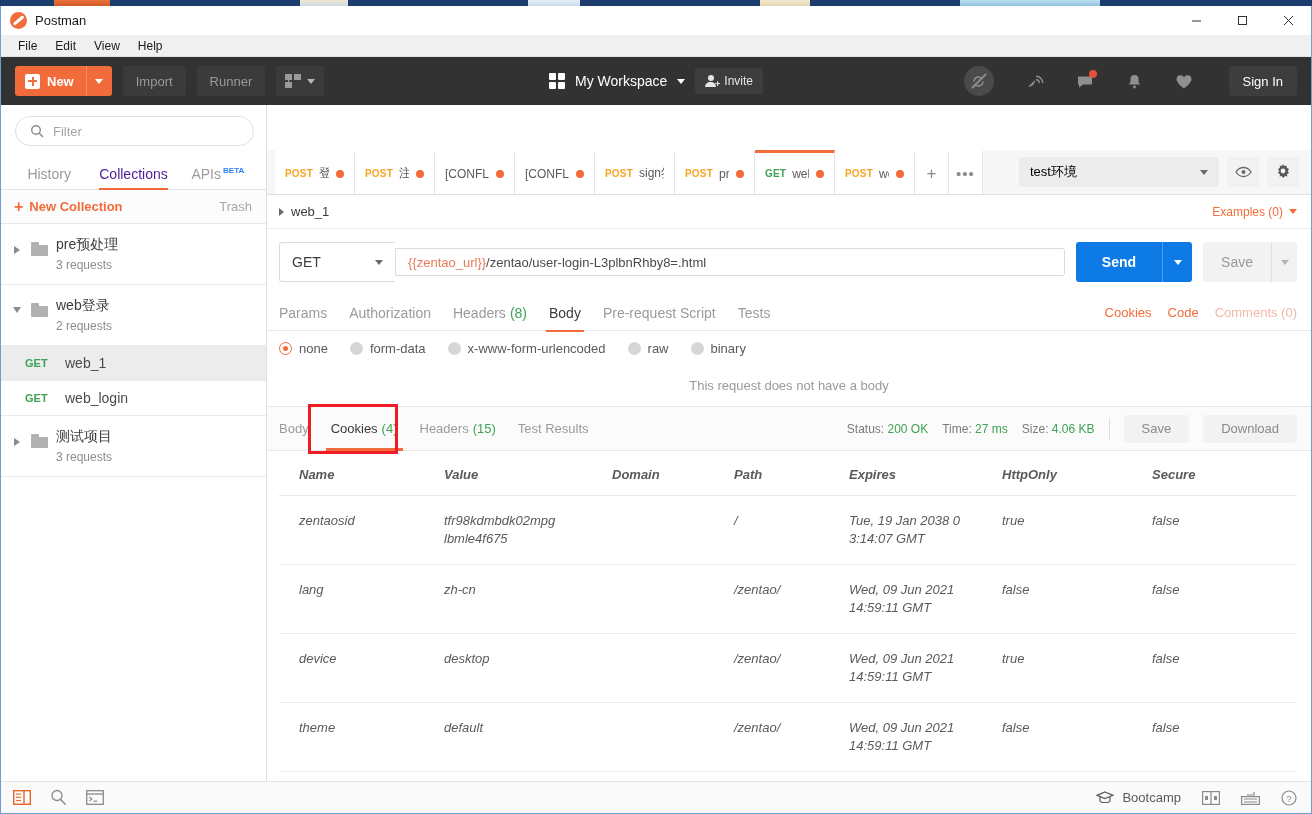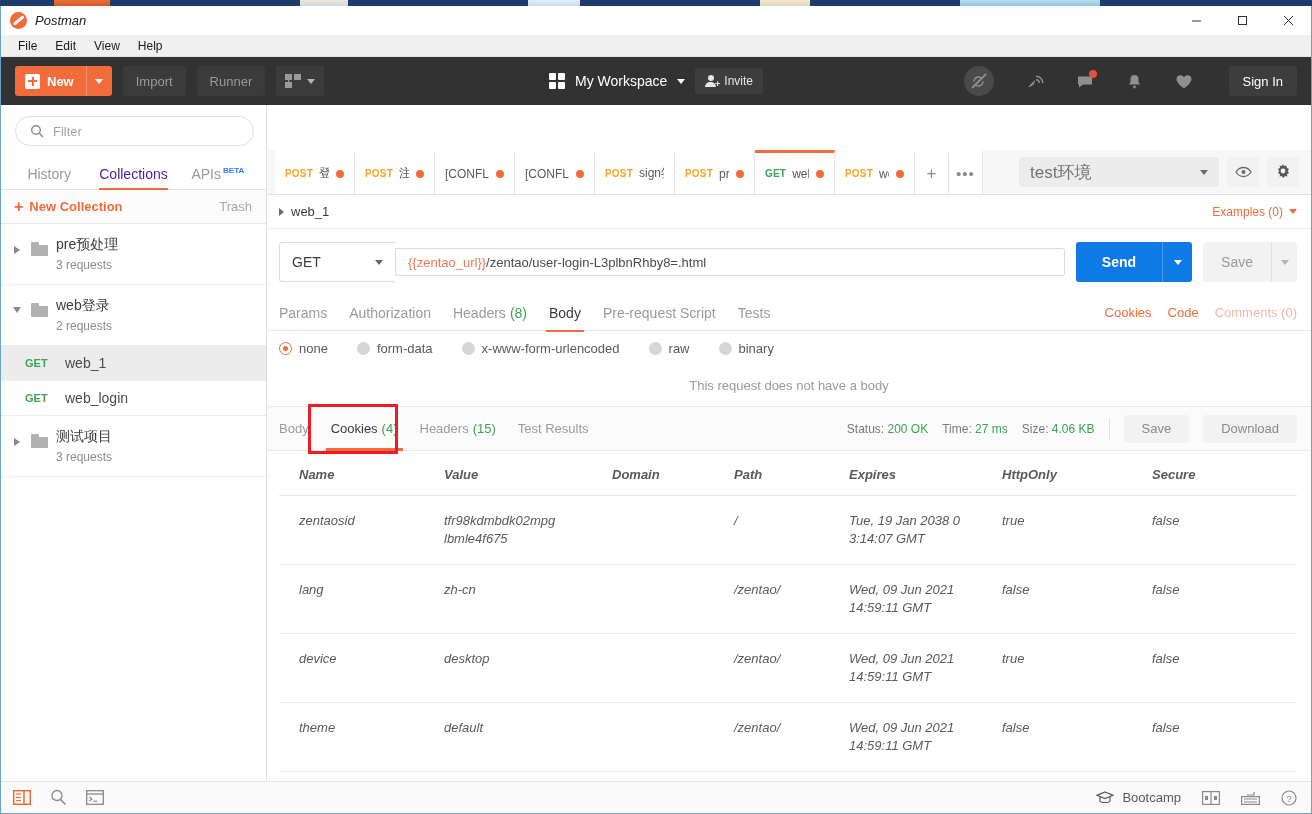--- a/index.html
+++ b/index.html
@@ -32,21 +32,21 @@
     border-top: none;
     display: flex; flex-direction: column;
   }
 
   
   .titlebar {
     height: 29px; background: #ffffff;
     display: flex; align-items: center;
     flex: 0 0 29px;
   }
-  .title-left { display: flex; align-items: center; padding-left: 9px; gap: 8px; font-style: italic; }
+  .title-left { display: flex; align-items: center; padding-left: 9px; gap: 8px; }
   .pm-logo {
     width: 17px; height: 17px; border-radius: 50%;
     background: #f26b3a; position: relative; overflow: hidden;
   }
   .pm-logo::after {
     content: ""; position: absolute;
     left: 2px; top: 7px; width: 13px; height: 2.5px;
     background: #fff; transform: rotate(-40deg); border-radius: 2px;
   }
   .title-text { font-size: 13px; color: #1a1a1a; }
@@ -232,21 +232,21 @@
   .tab-add, .tab-more {
     width: 34px; display: flex; align-items: center; justify-content: center;
     color: #8a8a8a; font-size: 17px; background: #fff; border-right: 1px solid #e6e6e6;
     border-top: 3px solid transparent;
   }
   .tab-more { font-size: 15px; letter-spacing: 1px; }
   .tabstrip-right { margin-left: auto; display: flex; align-items: center; gap: 8px; padding: 0 12px; }
   .env-select {
     width: 200px; height: 30px; background: #ececec; border-radius: 3px;
     display: flex; align-items: center; justify-content: space-between;
-    padding: 0 11px; font-size: 17px; color: #737373;
+    padding: 0 11px; font-size: 13px; color: #000000;
   }
   .sq-icon-btn {
     width: 32px; height: 30px; background: #f2f2f2; border-radius: 3px;
     display: flex; align-items: center; justify-content: center; color: #6a6a6a;
   }
 
   
   .req-title-row {
     height: 34px; flex: 0 0 34px; display: flex; align-items: center;
     padding: 0 14px 0 12px; border-bottom: 1px solid #ededed;
@@ -301,21 +301,21 @@
   .rq-tab.active { color: #3c3c3c; }
   .rq-tab.active::after {
     content: ""; position: absolute; left: 8px; right: 8px; bottom: -1px; height: 2px; background: #f26b3a;
   }
   .cnt-green { color: #3fa254; margin-left: 4px; }
   .rq-right { margin-left: auto; display: flex; align-items: center; gap: 16px; }
   .lnk-orange { font-size: 13px; color: #f26b3a; }
   .lnk-muted { font-size: 13px; color: #f0b9a6; }
 
   
-  .body-radios { height: 34px; display: flex; gap: 29px; padding: 0 12px; }
+  .body-radios { height: 34px; display: flex; gap: 22px; padding: 0 12px; }
   .radio-opt { display: flex; align-items: center; gap: 7px; font-size: 13px; color: #5a5a5a; }
   .radio-circle { width: 13px; height: 13px; border-radius: 50%; background: #d6d6d6; }
   .radio-circle.on { background: #fff; border: 1px solid #f26b3a; position: relative; }
   .radio-circle.on::after {
     content: ""; position: absolute; left: 3px; top: 3px; width: 5px; height: 5px;
     border-radius: 50%; background: #f26b3a;
   }
 
   
   .nobody {

